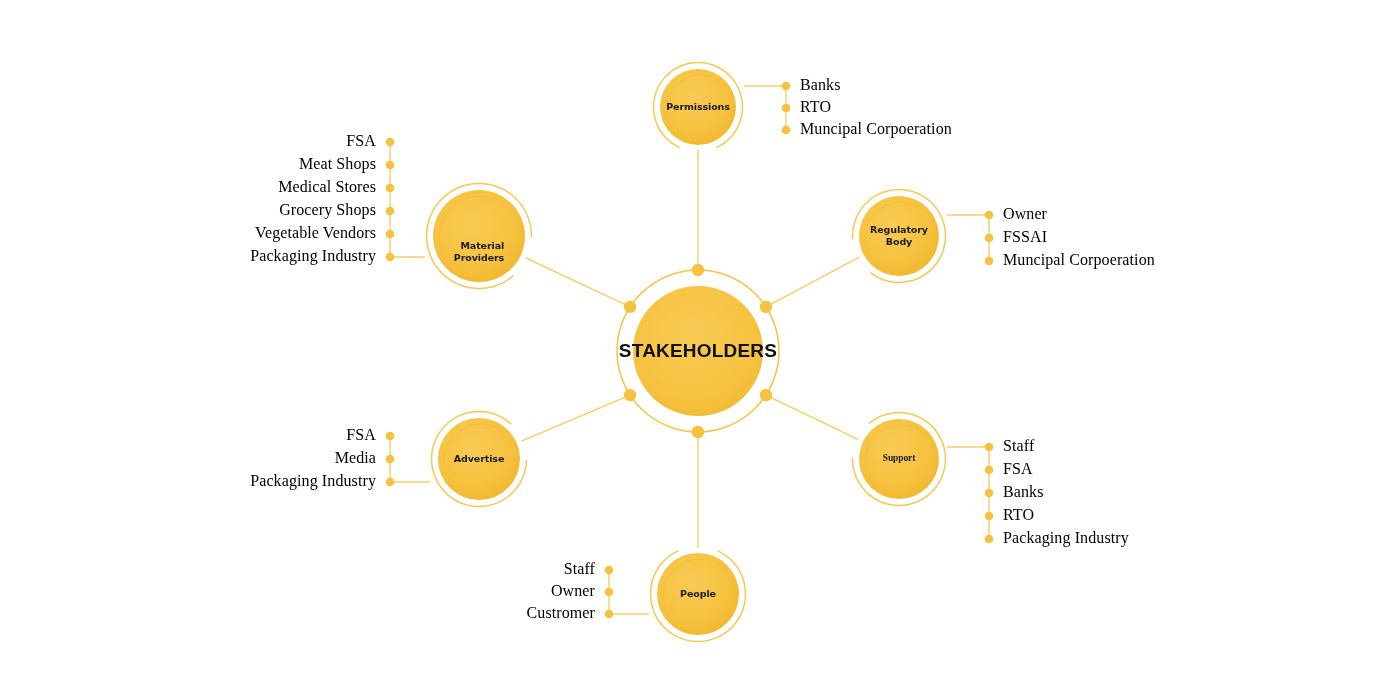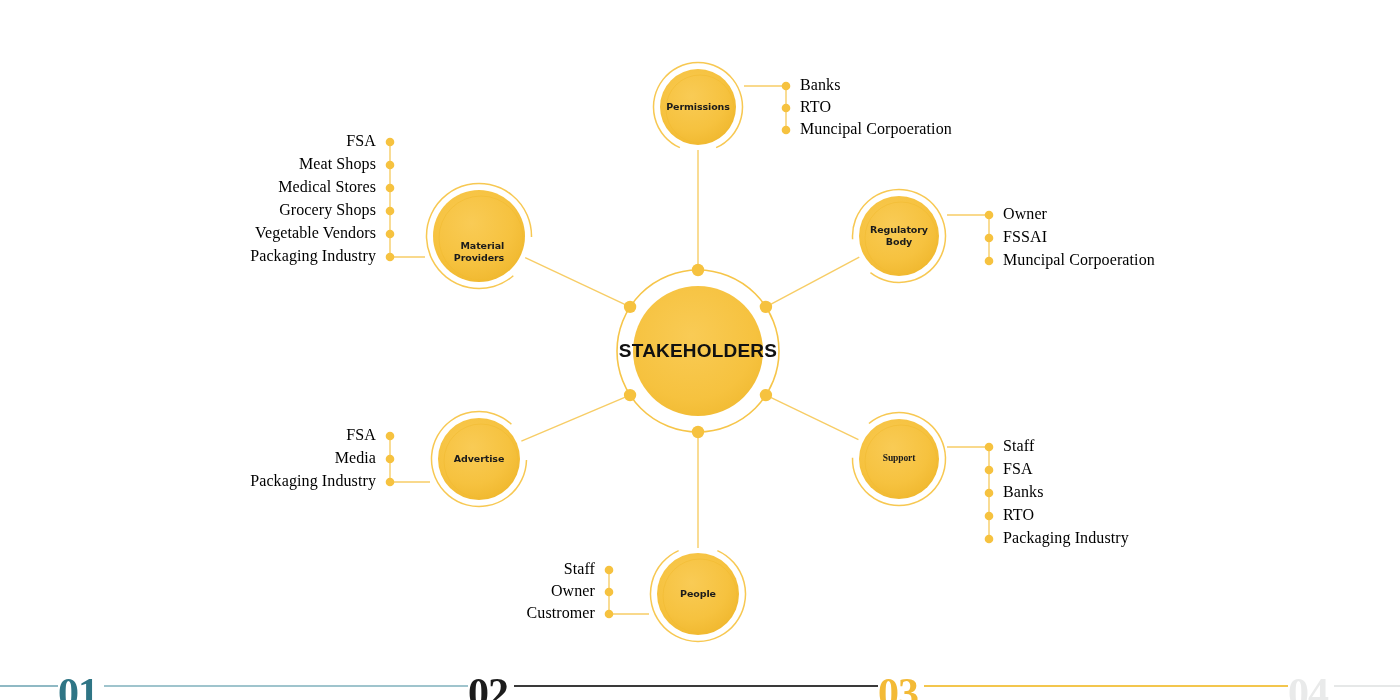--- a/index.html
+++ b/index.html
@@ -221,24 +221,13 @@
       <div class="node-label" style="left: 479px; top: 252px; text-align: right;">Material
 Providers</div>
       <div class="branch-label left" style="right: 1024px; top: 133px;">FSA</div>
       <div class="branch-label left" style="right: 1024px; top: 156px;">Meat Shops</div>
       <div class="branch-label left" style="right: 1024px; top: 179px;">Medical Stores</div>
       <div class="branch-label left" style="right: 1024px; top: 202px;">Grocery Shops</div>
       <div class="branch-label left" style="right: 1024px; top: 225px; font-family: Liberation Serif, serif;">Vegetable Vendors</div>
       <div class="branch-label left" style="right: 1024px; top: 248px;">Packaging Industry</div>
     </div>
 
-  <div id="footer">
-      <div class="step-rule" style="left: 0px; width: 58px; background: rgb(143, 185, 196);"></div>
-      <div class="step-num" style="left: 58px; color: rgb(47, 117, 133);">01</div>
-      <div class="step-rule" style="left: 104px; width: 364px; background: rgb(159, 196, 205);"></div>
-      <div class="step-num" style="left: 468px; color: rgb(28, 28, 28);">02</div>
-      <div class="step-rule" style="left: 514px; width: 364px; background: rgb(58, 58, 58);"></div>
-      <div class="step-num" style="left: 878px; color: rgb(243, 186, 54);">03</div>
-      <div class="step-rule" style="left: 924px; width: 364px; background: rgb(243, 198, 78);"></div>
-      <div class="step-num" style="left: 1288px; color: rgb(233, 234, 234);">04</div>
-      <div class="step-rule" style="left: 1334px; width: 66px; background: rgb(230, 232, 232);"></div>
-    </div>
 </div>
 
 </body></html>

